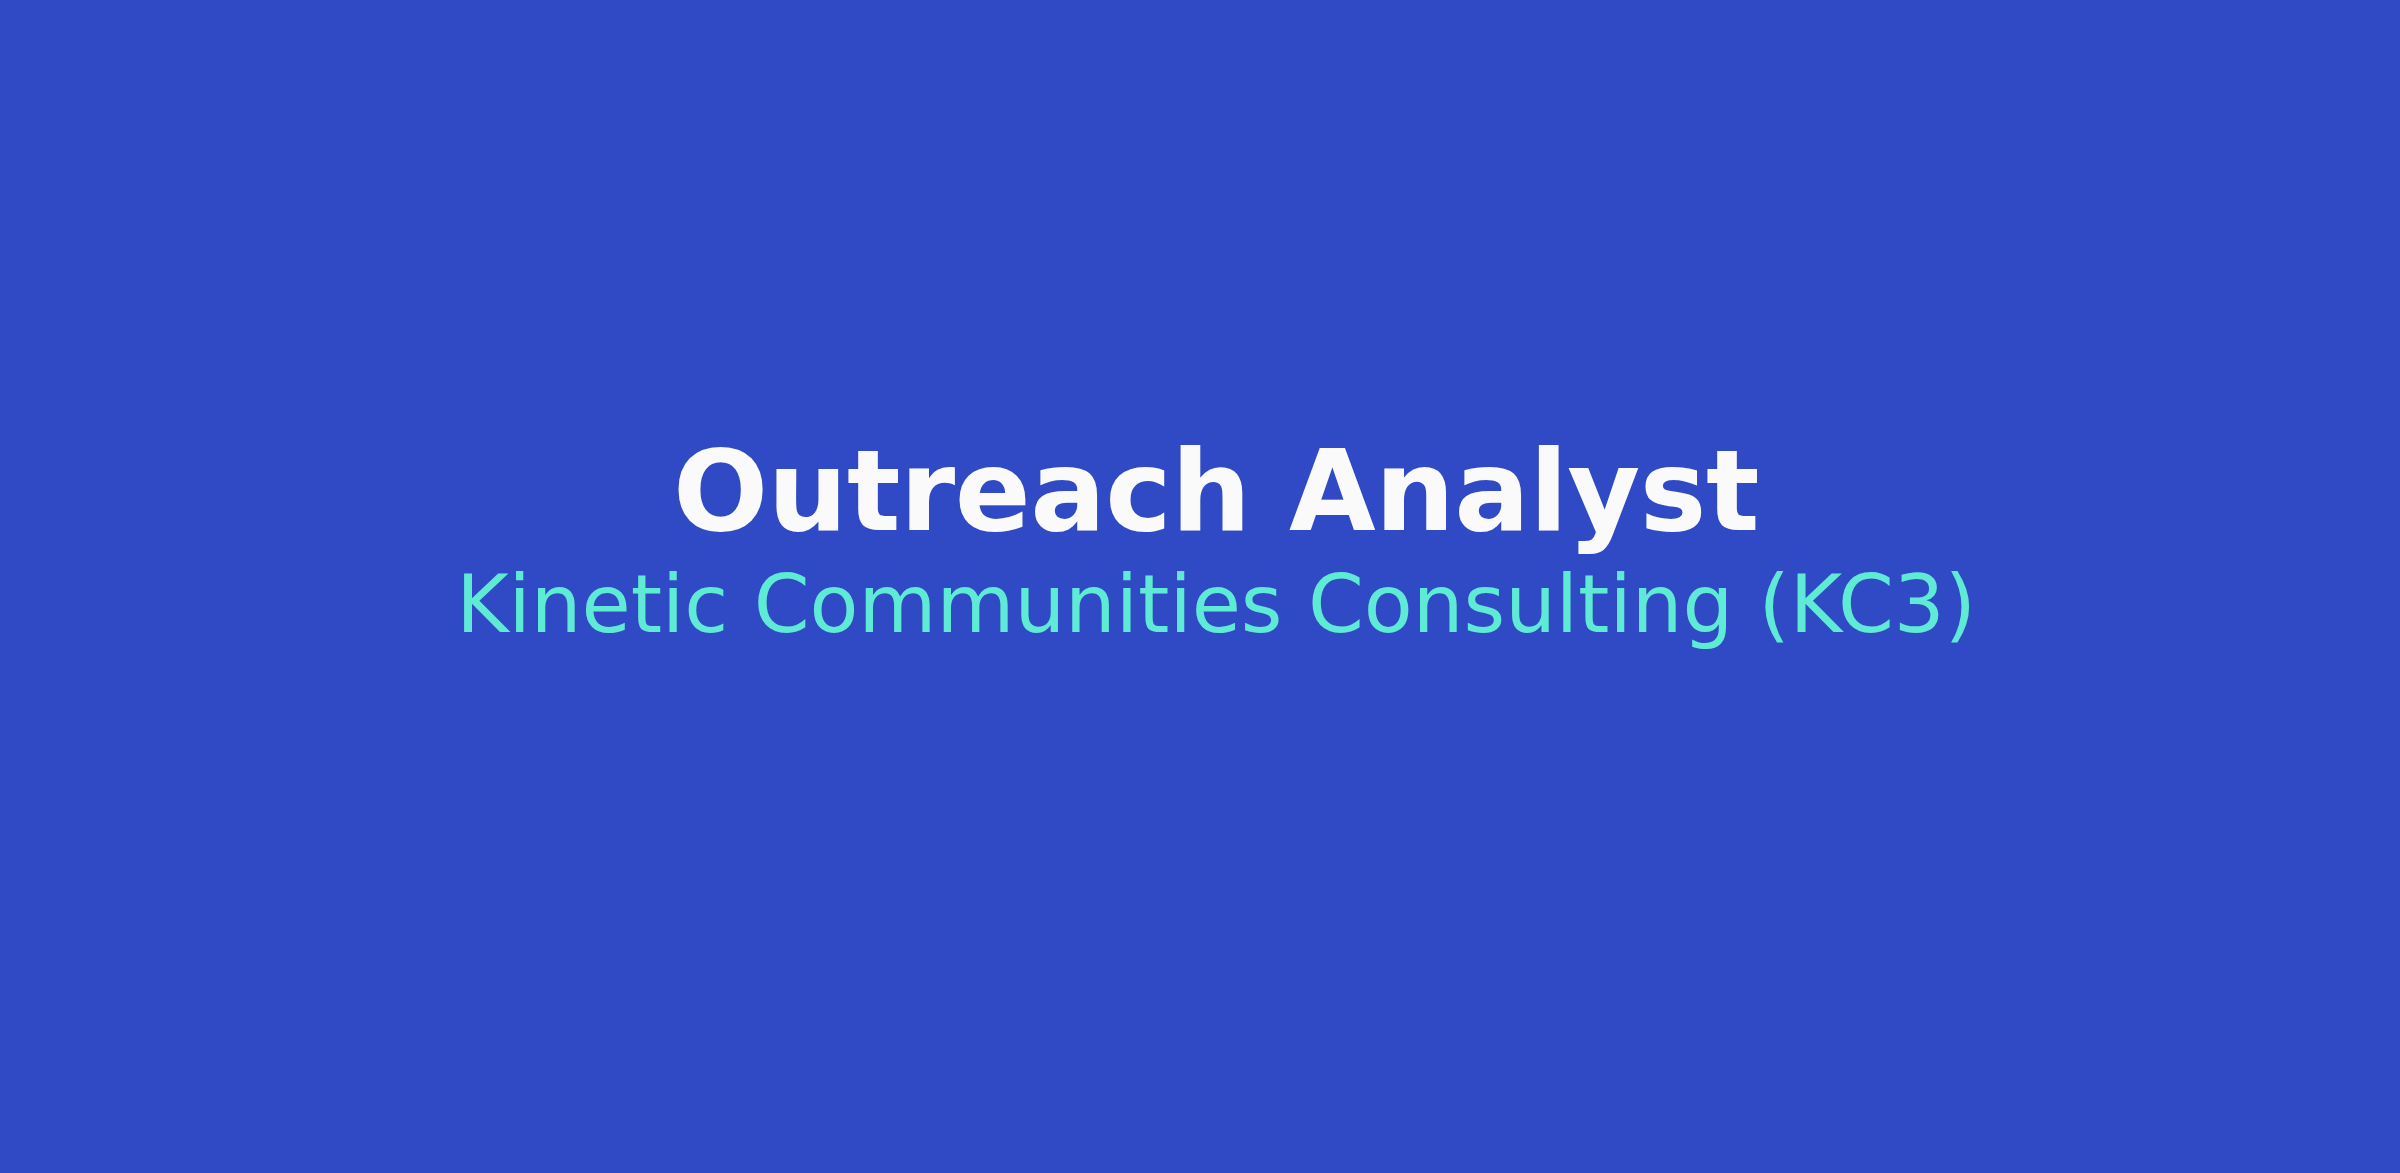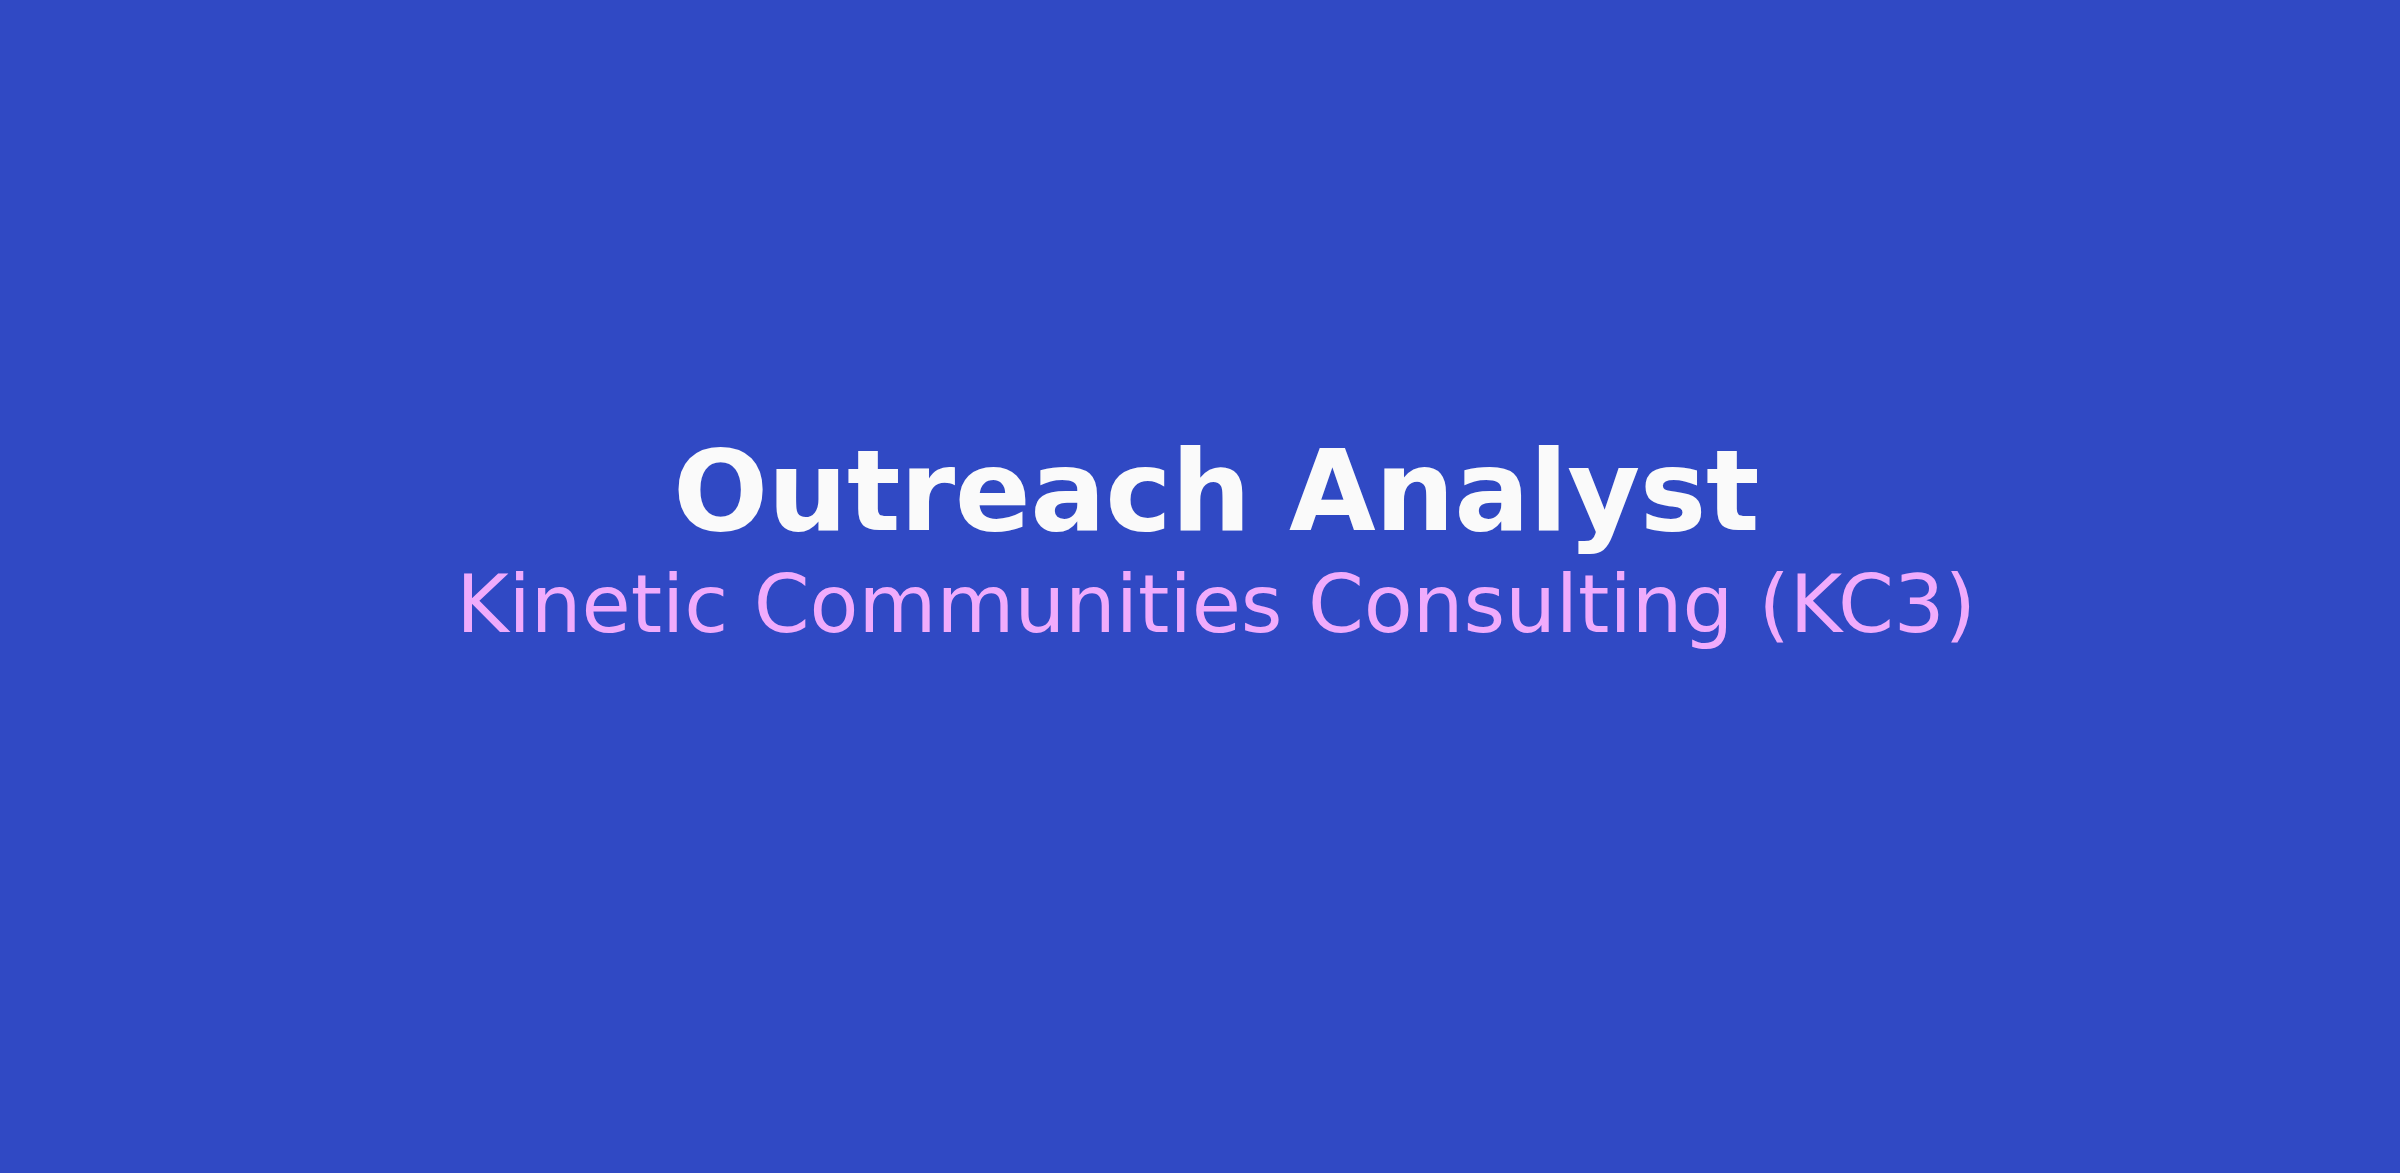--- a/index.html
+++ b/index.html
@@ -51,21 +51,21 @@
     white-space: nowrap;
     margin-bottom: 16px;
   }
 
   .slide-subtitle {
     font-family: "DejaVu Sans", "Liberation Sans", sans-serif;
     font-size: 80px;
     font-weight: 400;
     line-height: 1.05;
     letter-spacing: 0px;
-    color: #f0abfc;
+    color: #5eead4;
     white-space: nowrap;
   }
 </style>
 </head>
 <body>
 
 <div class="slide">
   <div class="title-block">
     <div class="slide-title">Outreach Analyst</div>
     <div class="slide-subtitle">Kinetic Communities Consulting (KC3)</div>

